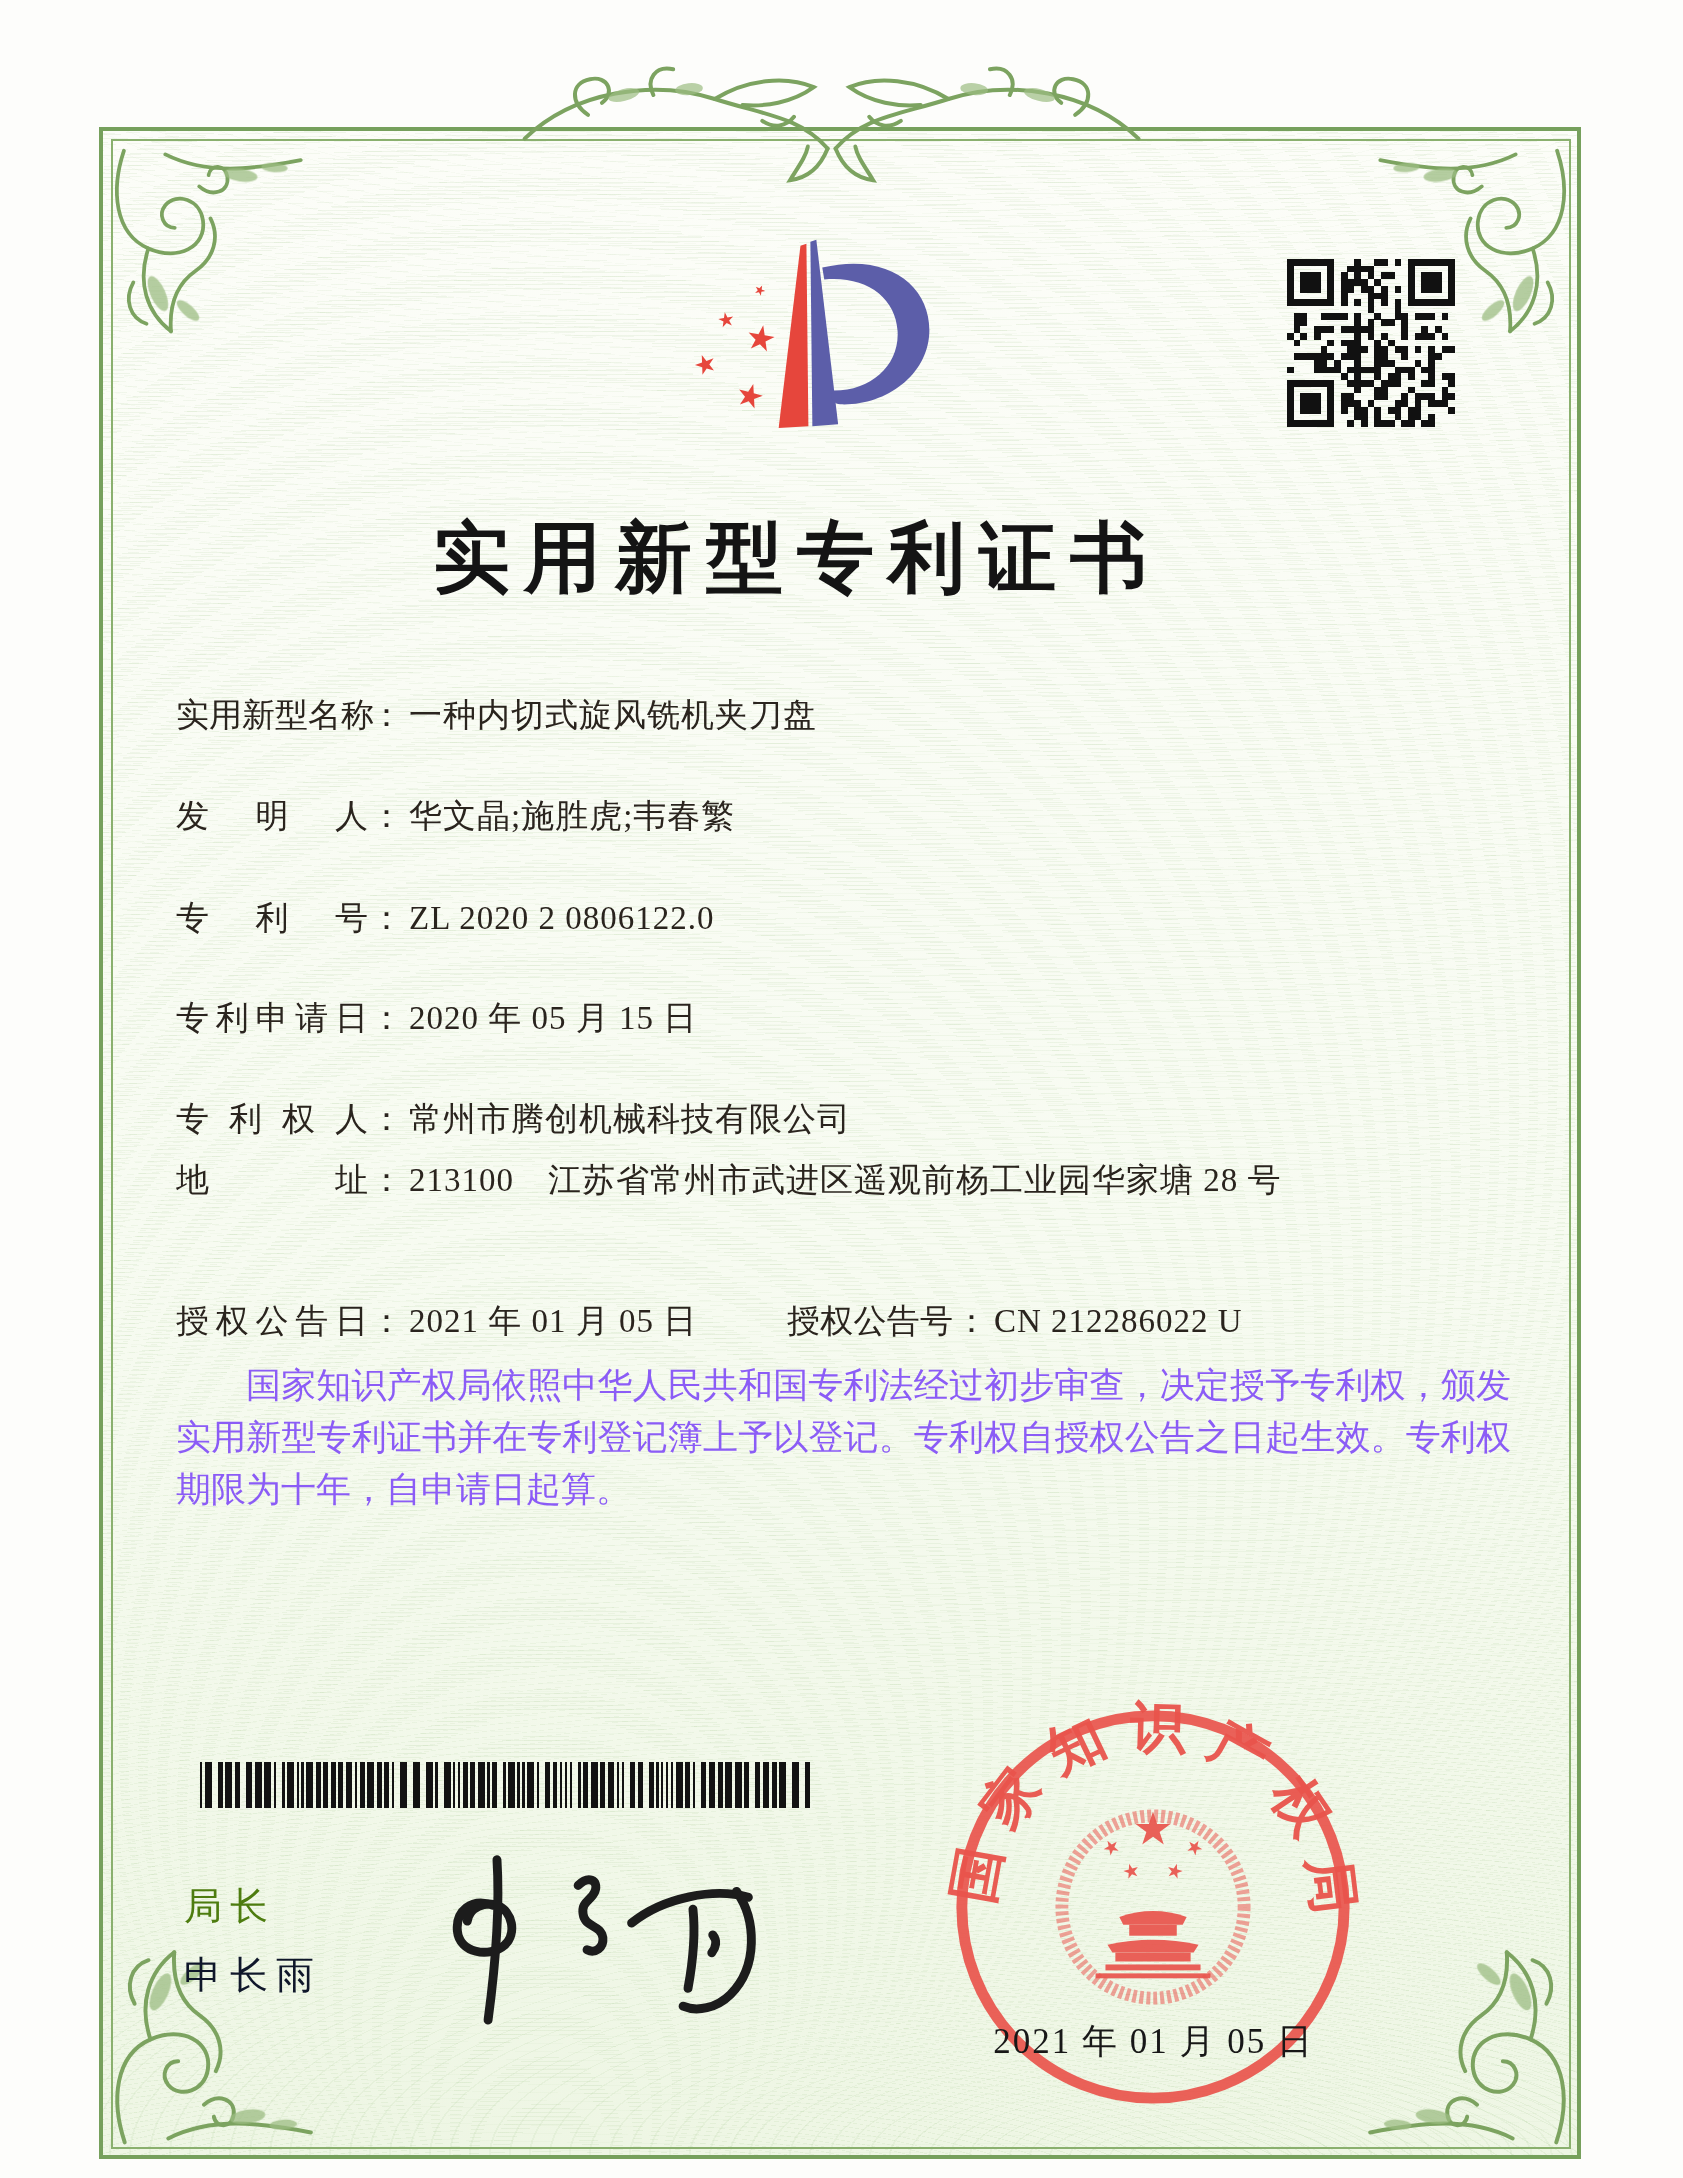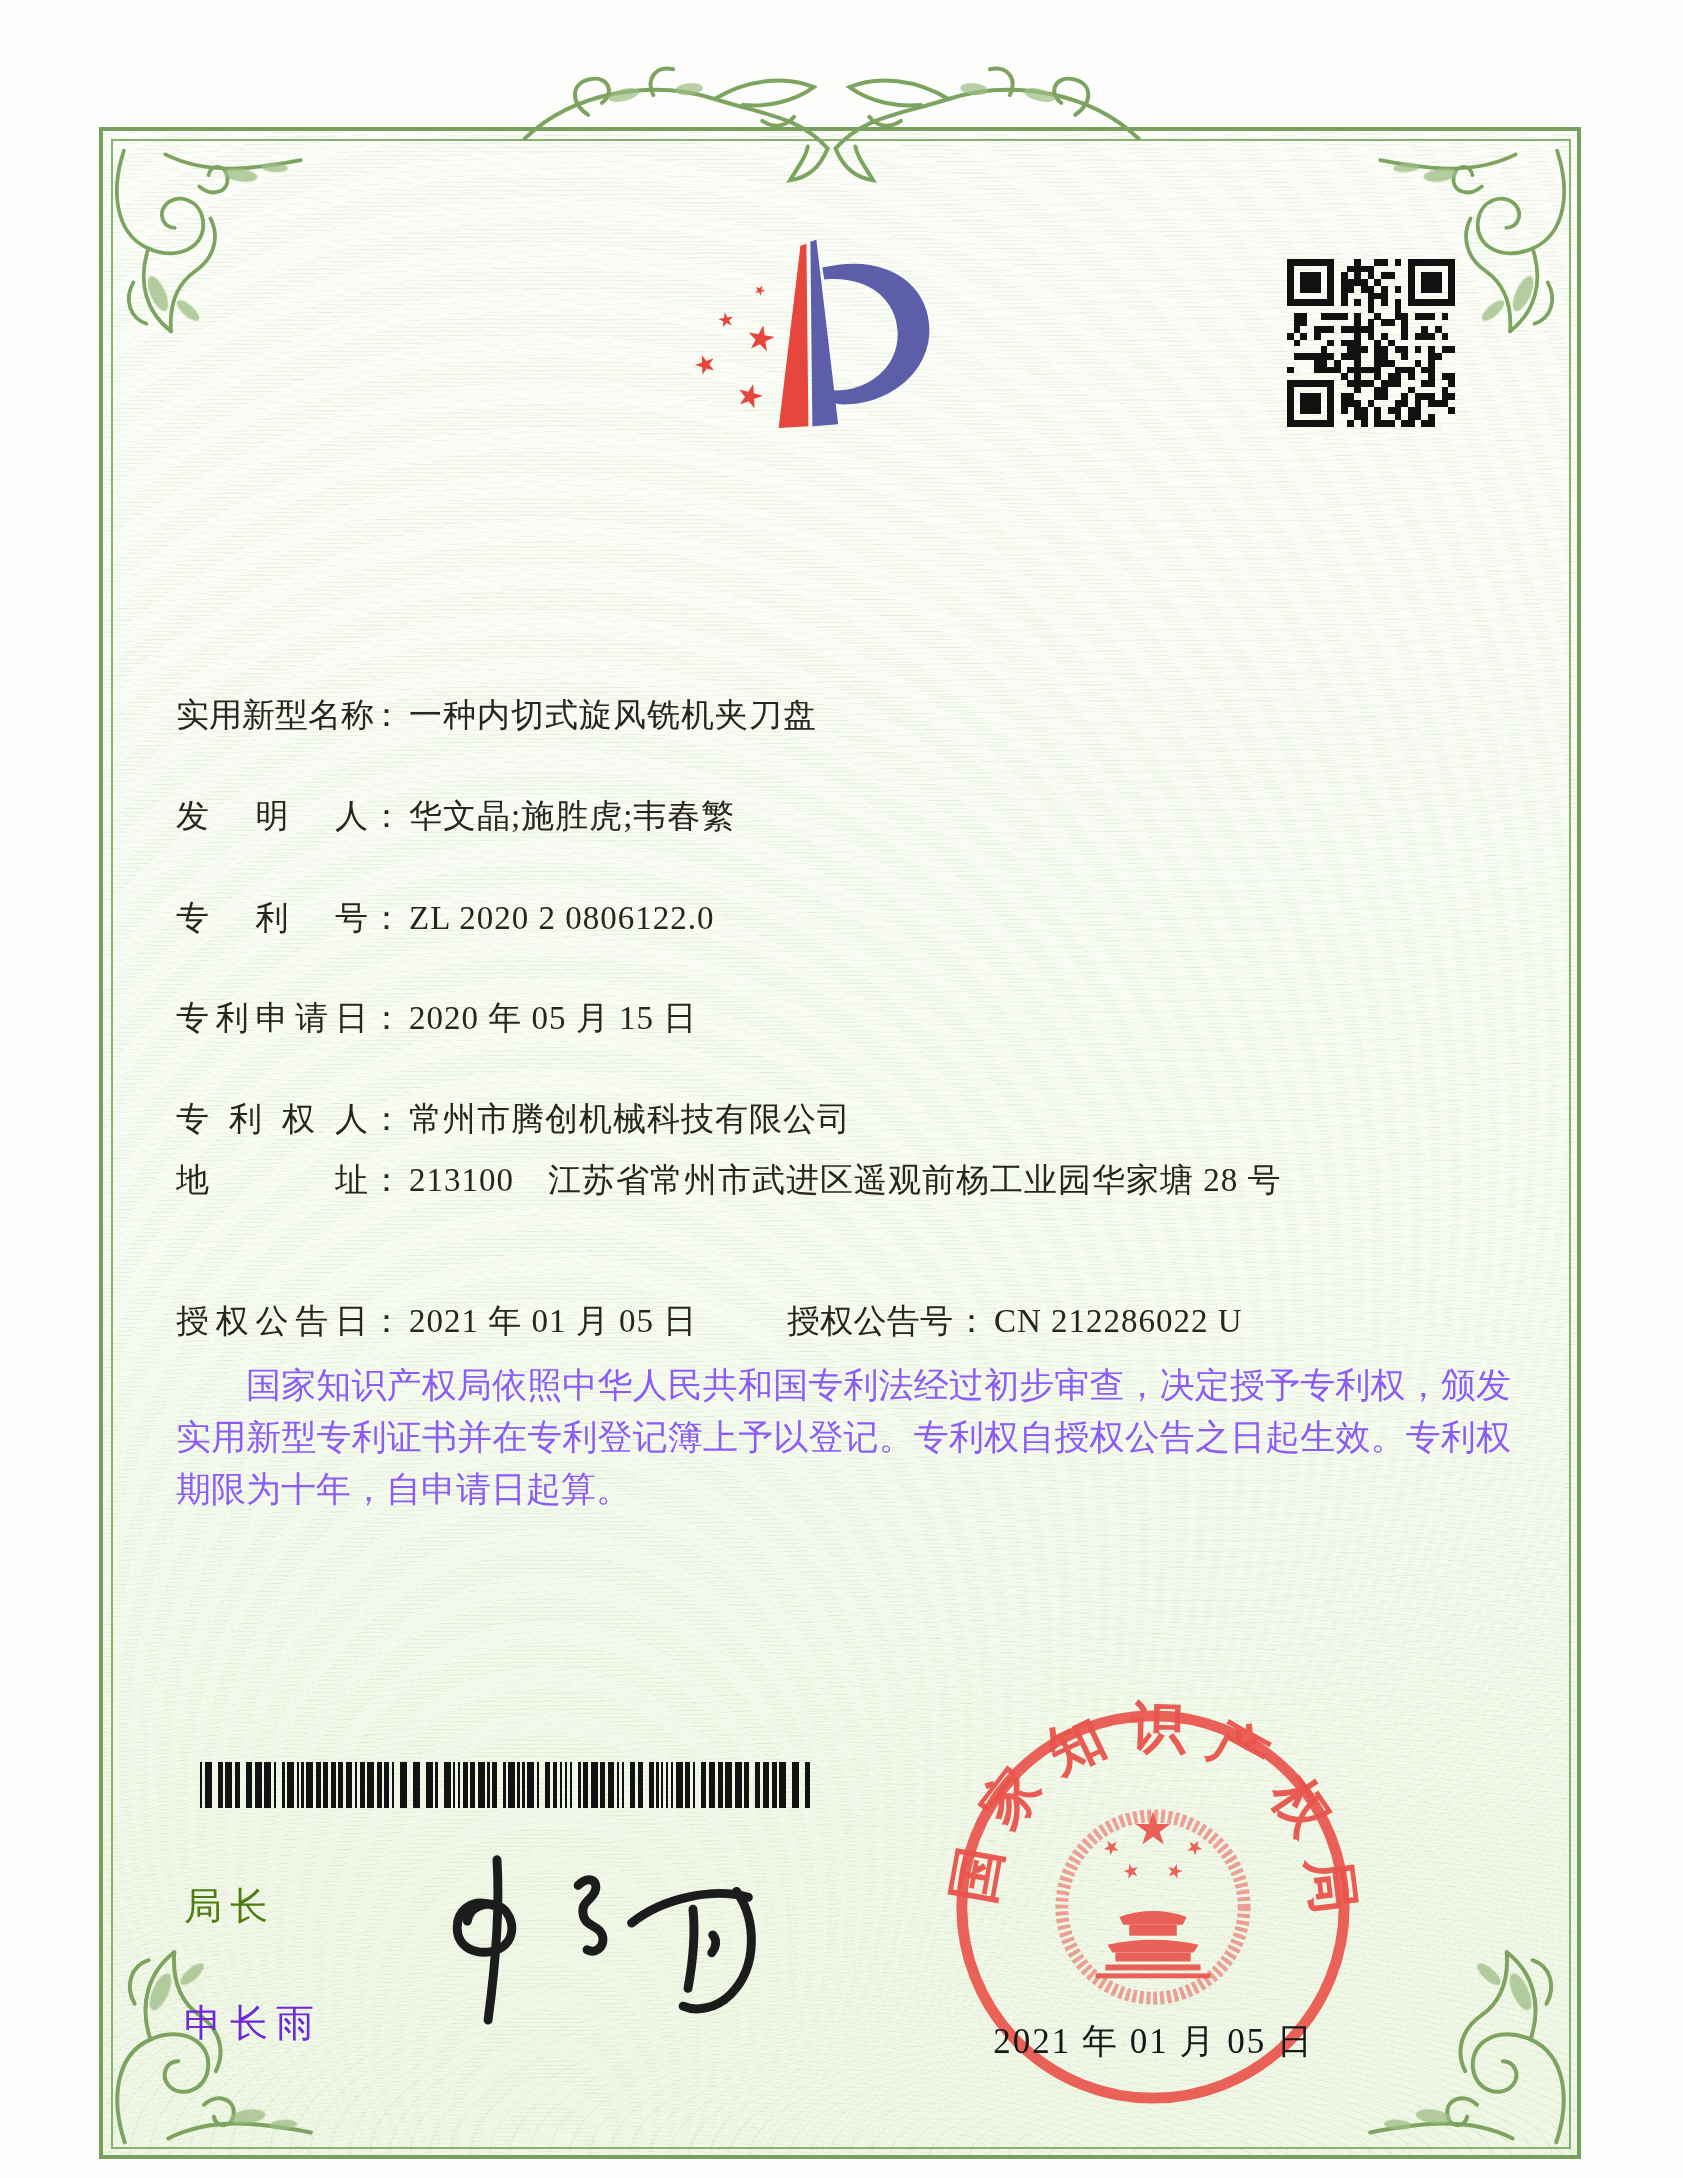--- a/index.html
+++ b/index.html
@@ -57,21 +57,21 @@
   .barcode{position:absolute; left:198px; top:1762px; width:616px; height:46px;}
 
   .chief-label{
     position:absolute; left:184px; top:1881px;
     font-family:"Liberation Sans","DejaVu Sans",sans-serif;
     font-size:38px; letter-spacing:8px; color:#4d7c0f;
   }
   .chief-name{
     position:absolute; left:184px; top:1950px;
     font-family:"Liberation Sans","DejaVu Sans",sans-serif;
-    font-size:38px; letter-spacing:8px; color:#6d28d9;margin-top:48px;
+    font-size:38px; letter-spacing:8px; color:#0f172a;
   }
   .signature{position:absolute; left:398px; top:1828px; width:388px; height:203px;}
 
   .seal{position:absolute; left:945px; top:1699px; width:416px; height:416px;}
   .seal-date{
     position:absolute; left:990px; top:2018px; width:327px; text-align:center;
     font-size:35px; color:#171717; letter-spacing:2px;
   }
   .footer{
     position:absolute; left:0; top:2105px; width:1485px; text-align:center;
@@ -449,20 +449,21 @@
       <rect x="74.80" y="163.20" width="6.85" height="6.85" fill="#111"></rect>
       <rect x="88.40" y="163.20" width="6.85" height="6.85" fill="#111"></rect>
       <rect x="95.20" y="163.20" width="6.85" height="6.85" fill="#111"></rect>
       <rect x="102.00" y="163.20" width="6.85" height="6.85" fill="#111"></rect>
       <rect x="115.60" y="163.20" width="6.85" height="6.85" fill="#111"></rect>
       <rect x="122.40" y="163.20" width="6.85" height="6.85" fill="#111"></rect>
       <rect x="136.00" y="163.20" width="6.85" height="6.85" fill="#111"></rect>
       <rect x="142.80" y="163.20" width="6.85" height="6.85" fill="#111"></rect>
     </svg>
 
+  <div class="title">实用新型专利证书</div>
 
   <div class="fields">
     <div class="f-row" style="top:693px">
       <span class="f-label">实用新型名称</span><span class="f-colon">：</span><span class="f-value">一种内切式旋风铣机夹刀盘</span>
     </div>
     <div class="f-row" style="top:794px">
       <span class="f-label">发明人</span><span class="f-colon">：</span><span class="f-value">华文晶;施胜虎;韦春繁</span>
     </div>
     <div class="f-row" style="top:896px">
       <span class="f-label">专利号</span><span class="f-colon">：</span><span class="f-value">ZL 2020 2 0806122.0</span>

